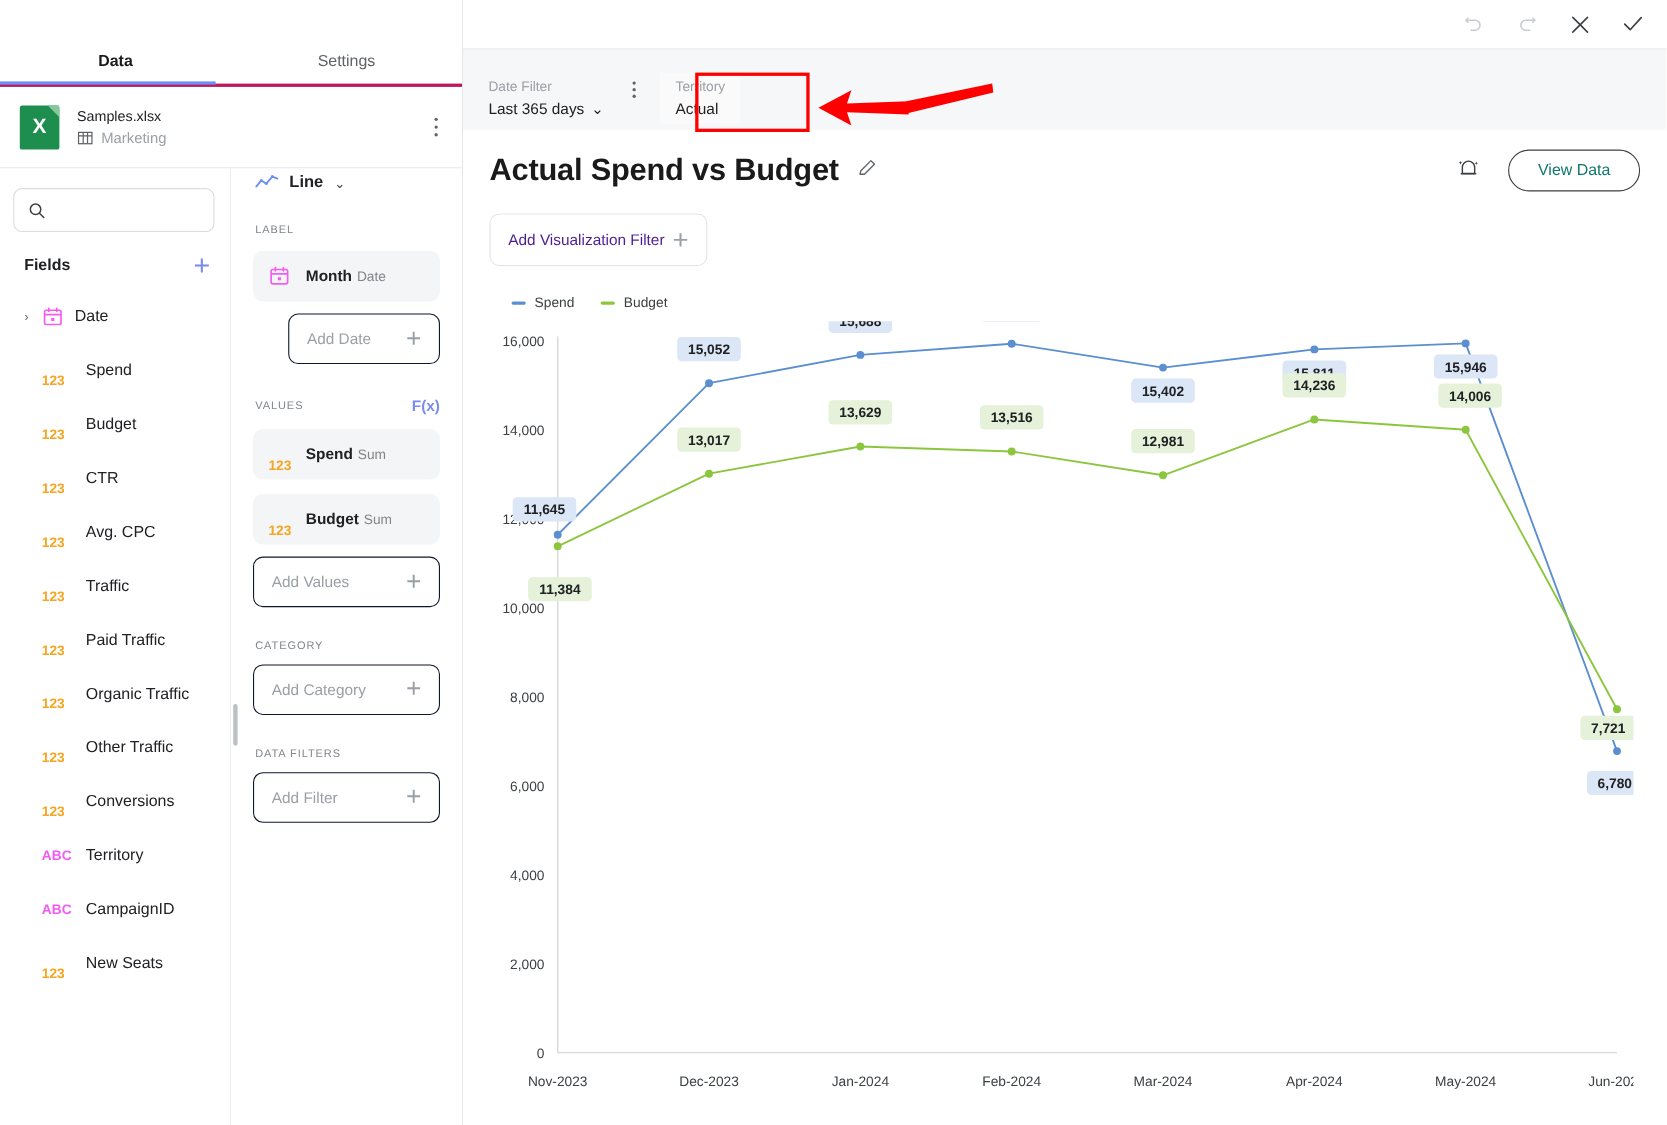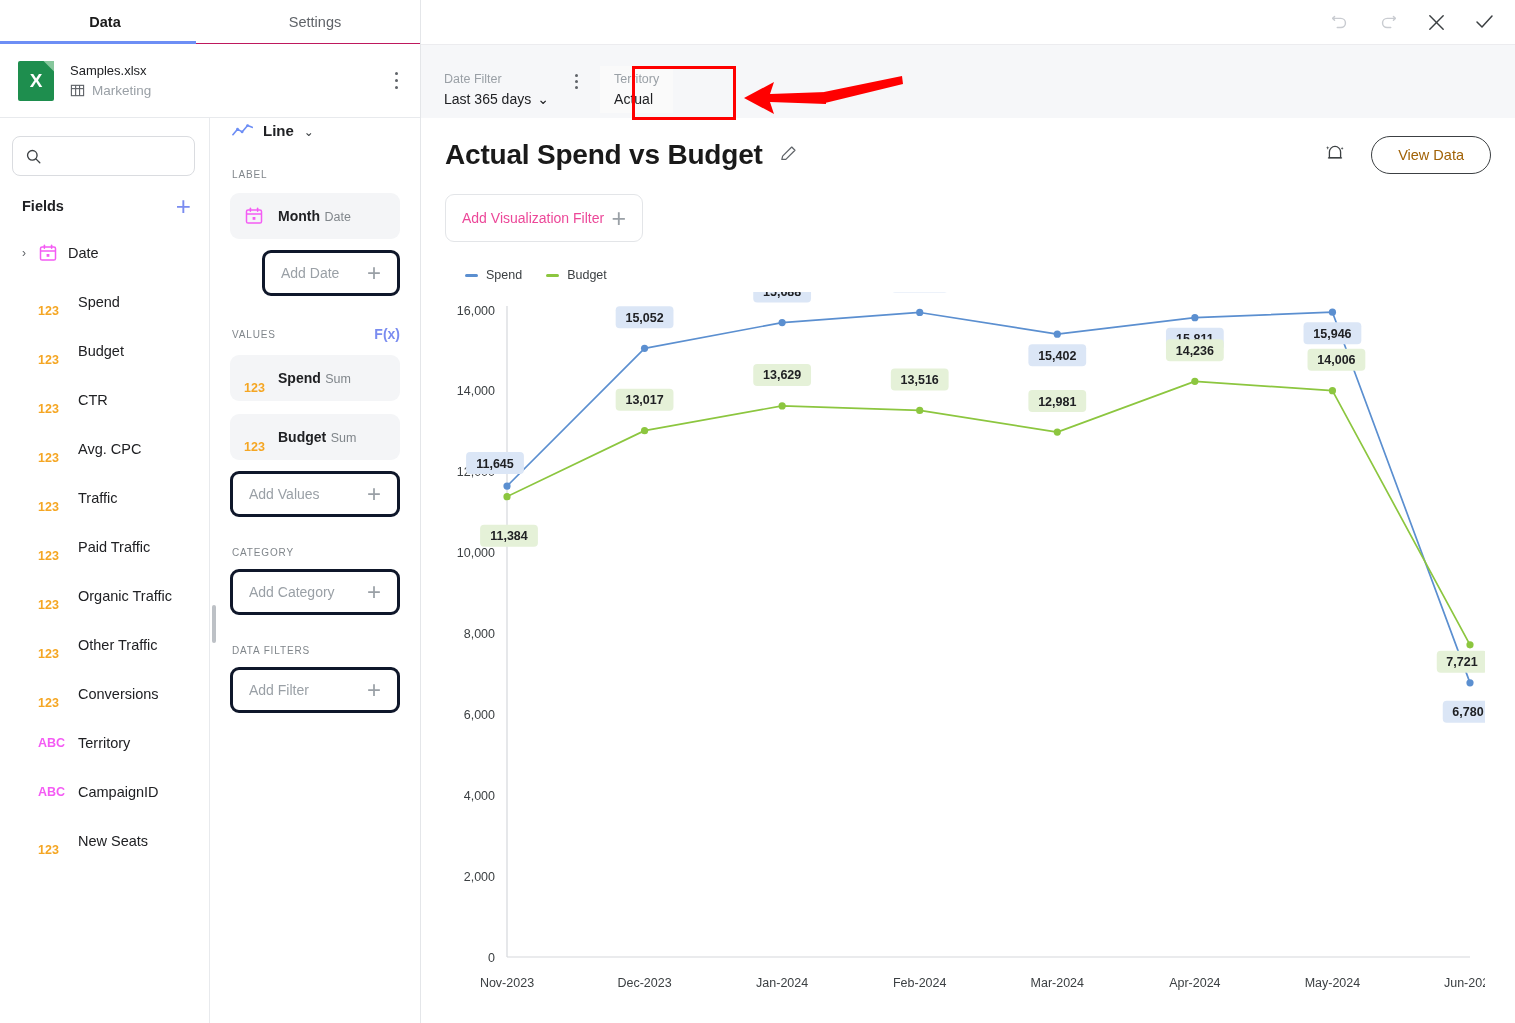--- a/index.html
+++ b/index.html
@@ -6,21 +6,21 @@
   html, body {
     width: 1515px; height: 1023px;
     font-family: "Liberation Sans", sans-serif;
     background: #ffffff; overflow: hidden;
   }
   .app { position: relative; width: 1515px; height: 1023px; display: flex; }
 
   
   .left-panel { width: 421px; height: 1023px; background:#fff; border-right:1px solid #e4e6e9; display:flex; flex-direction:column; }
 
-  .tabs { height: 44px; display:flex; position:relative; border-bottom:1px solid #be185d; }
+  .tabs { height: 44px; display:flex; position:relative; border-bottom:3px solid #be185d;margin-top:35px; }
   .tab { flex:1; display:flex; align-items:center; justify-content:center; font-size:14.5px; color:#5f6368; cursor:pointer; }
   .tab.active { color:#1a1a1a; font-weight:700; }
   .tab-underline { position:absolute; bottom:-1px; left:0; width:196px; height:3px; background:#6d8ef5; }
 
   .file-row { height:74px; display:flex; align-items:center; padding:0 16px 0 18px; border-bottom:1px solid #e8eaed; }
   .xls-icon { width:36px; height:40px; position:relative; flex:0 0 auto; }
   .xls-icon .sheet { position:absolute; inset:0; background:#1e8e4e; border-radius:2px; }
   .xls-icon .fold { position:absolute; top:0; right:0; width:11px; height:11px; background:#86c79c; clip-path: polygon(0 0, 100% 100%, 100% 0); }
   .xls-icon .x { position:absolute; inset:0; display:flex; align-items:center; justify-content:center; color:#fff; font-weight:700; font-size:19px; }
   .file-meta { margin-left:16px; flex:1; }
@@ -57,21 +57,21 @@
   .caret { color:#3c4043; font-size:12px; margin-left:1px; }
   .sec-head { display:flex; align-items:center; justify-content:space-between; margin-top:30px; padding-left:2px; }
   .sec-title { font-size:10px; font-weight:400; letter-spacing:.85px; color:#80868b; }
   .fx { font-size:14px; color:#7a8cf0; font-weight:700; cursor:pointer; }
   .chip { background:#f4f5f7; border-radius:9px; height:46px; display:flex; align-items:center; padding:0 14px; margin-top:13px; cursor:pointer; }
   .chip.indent { margin-left:32px; }
   .chip-ico { width:26px; flex:0 0 auto; display:flex; align-items:center; }
   .chip-text { margin-left:8px; }
   .chip-name { font-size:14px; color:#202124; font-weight:700; line-height:1.15; }
   .chip-sub { font-size:12.5px; color:#80868b; line-height:1.3; margin-top:1px; }
-  .addbox { border:3px solid #0f172a; border-radius:9px; height:46px; display:flex; align-items:center; justify-content:space-between; padding:0 16px; margin-top:11px; cursor:pointer; }
+  .addbox { border:1px solid #0f172a; border-radius:9px; height:46px; display:flex; align-items:center; justify-content:space-between; padding:0 16px; margin-top:11px; cursor:pointer; }
   .addbox.indent { margin-left:32px; }
   .addbox span { font-size:14px; color:#9aa0a6; }
   .addbox .pl { font-size:24px; color:#9aa0a6; font-weight:300; line-height:18px; }
   .scroll-tick { position:absolute; left:2px; top:487px; width:4px; height:38px; background:#bdc1c6; border-radius:2px; }
 
   
   .main { flex:1; height:1023px; display:flex; flex-direction:column; background:#fff; position:relative; }
   .top-bar { height:44px; display:flex; align-items:center; justify-content:flex-end; padding-right:18px; gap:22px; background:#fff; }
   .tb-btn { cursor:pointer; display:flex; align-items:center; justify-content:center; width:26px; height:26px; }
 
@@ -81,23 +81,23 @@
   .filt-val { font-size:14px; color:#202124; line-height:1.45; display:flex; align-items:center; gap:6px; }
   .bar-kebab { margin:0 22px 0 26px; display:flex; flex-direction:column; gap:3.2px; cursor:pointer; }
   .bar-kebab i { width:3.2px; height:3.2px; border-radius:50%; background:#5f6368; }
   .territory-chip { padding:4px 14px 4px 14px; background:#fafafa; cursor:pointer; }
 
   .canvas { flex:1; background:#fff; padding:0 24px 0 24px; position:relative; }
   .title-row { display:flex; align-items:center; margin-top:18px; }
   .viz-title { font-size:28px; font-weight:700; color:#1a1a1a; letter-spacing:-.2px; }
   .pencil { margin-left:16px; cursor:pointer; }
   .title-right { margin-left:auto; display:flex; align-items:center; gap:22px; }
-  .view-data { border:1px solid #3c4043; border-radius:22px; height:38px; padding:0 26px; display:flex; align-items:center; font-size:14.5px; color:#a16207; cursor:pointer; background:#fff; }
+  .view-data { border:1px solid #3c4043; border-radius:22px; height:38px; padding:0 26px; display:flex; align-items:center; font-size:14.5px; color:#0f766e; cursor:pointer; background:#fff; }
   .vizfilter { margin-top:20px; width:198px; height:48px; border:1px solid #e3e5e8; border-radius:9px; display:flex; align-items:center; justify-content:space-between; padding:0 16px; cursor:pointer; }
-  .vizfilter span { font-size:14px; color:#ec4899; }
+  .vizfilter span { font-size:14px; color:#4c1d95; }
   .vizfilter .pl { font-size:25px; color:#9aa0a6; font-weight:300; line-height:18px; }
 
   .legend { display:flex; gap:24px; margin-top:26px; margin-left:20px; }
   .legend-item { display:flex; align-items:center; gap:8px; cursor:pointer; }
   .legend-dash { width:13px; height:3px; border-radius:2px; }
   .legend-txt { font-size:12.5px; color:#3c4043; }
 
   .chart-wrap { position:relative; margin-top:10px; height:700px; }
   .chart-svg { display:block; }
 

